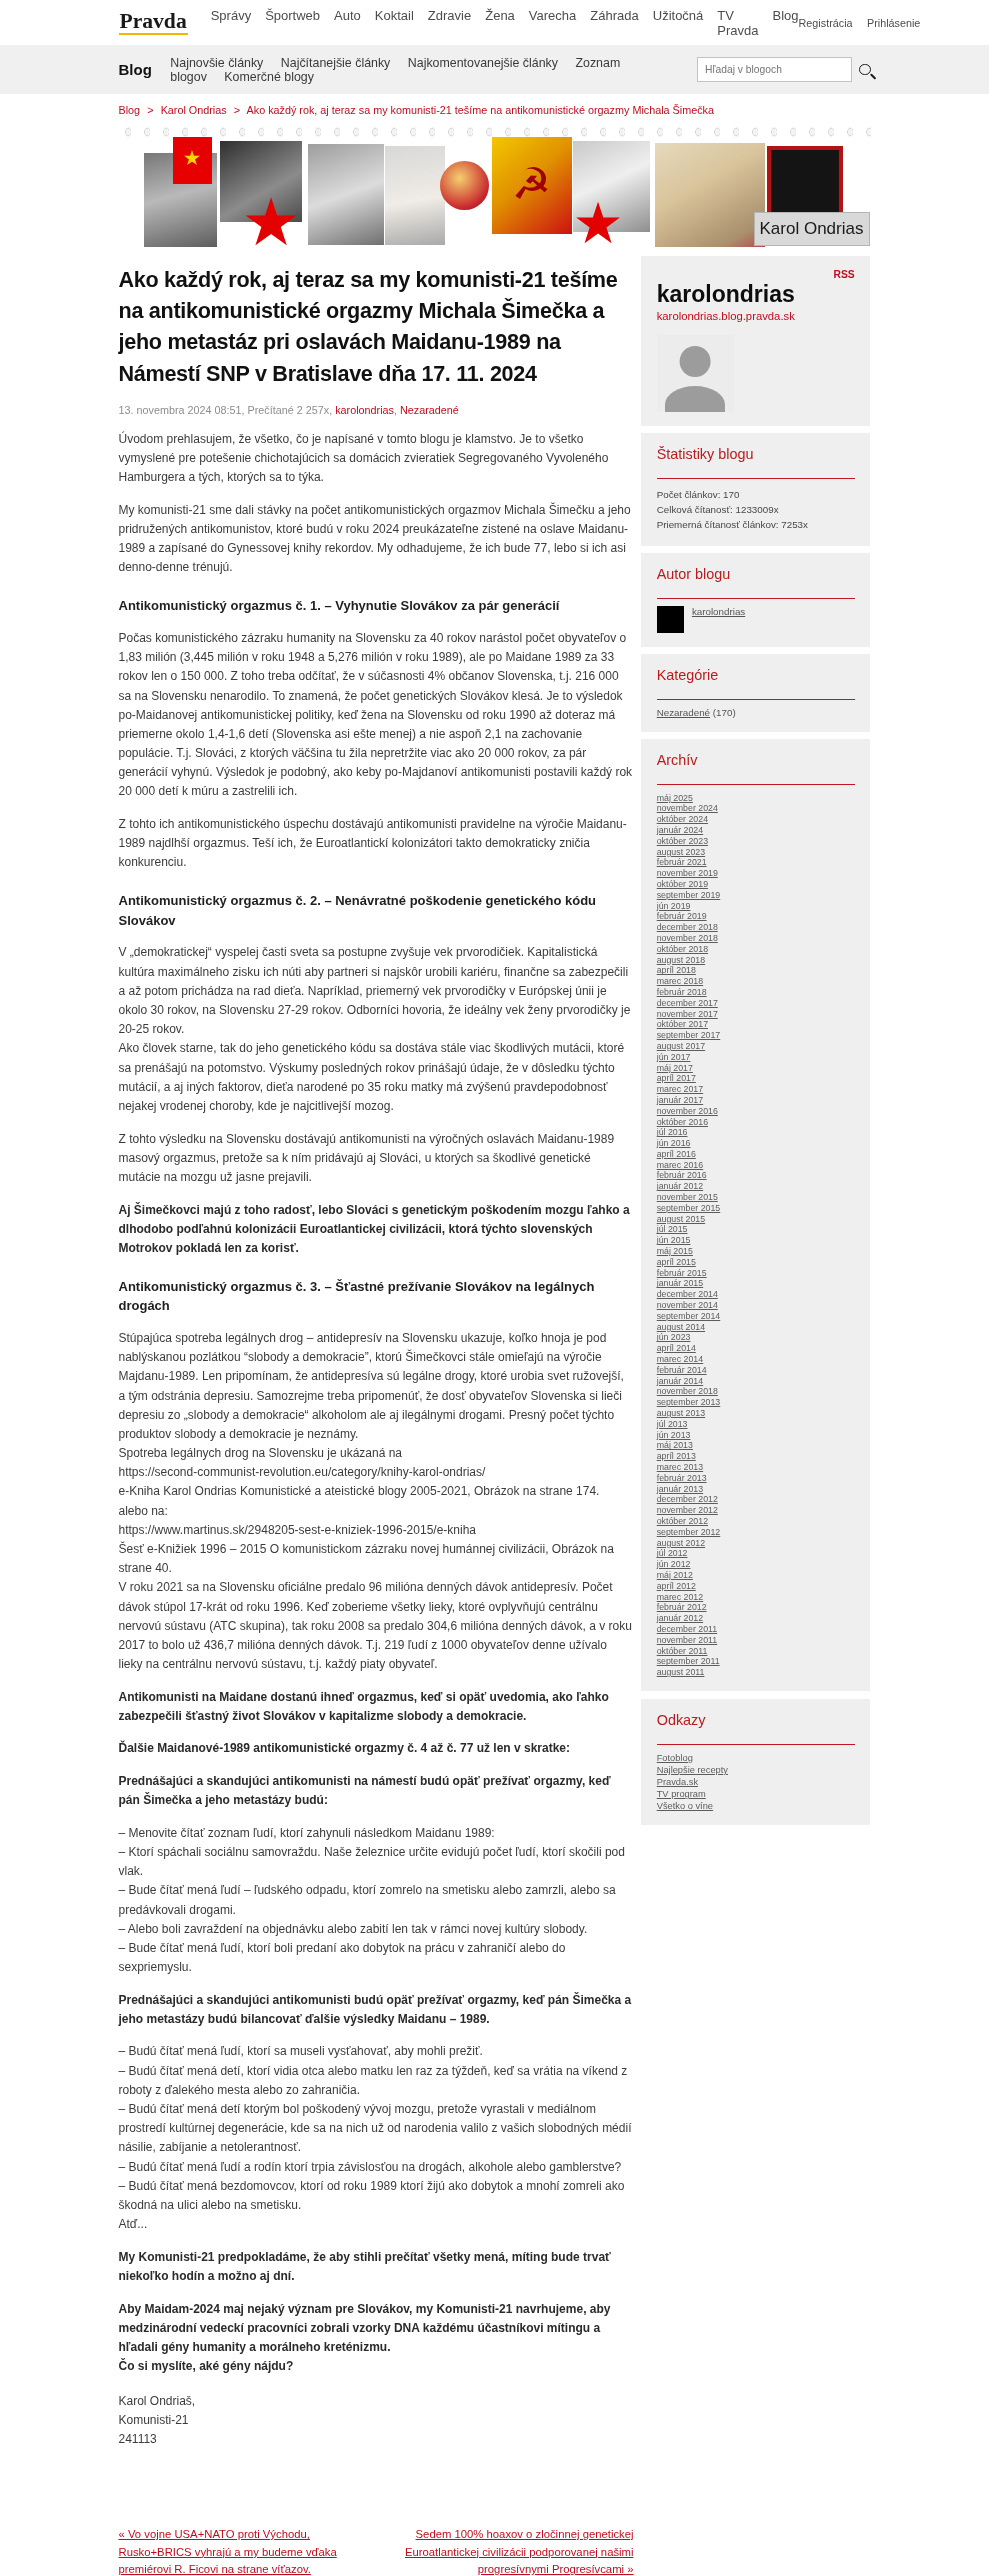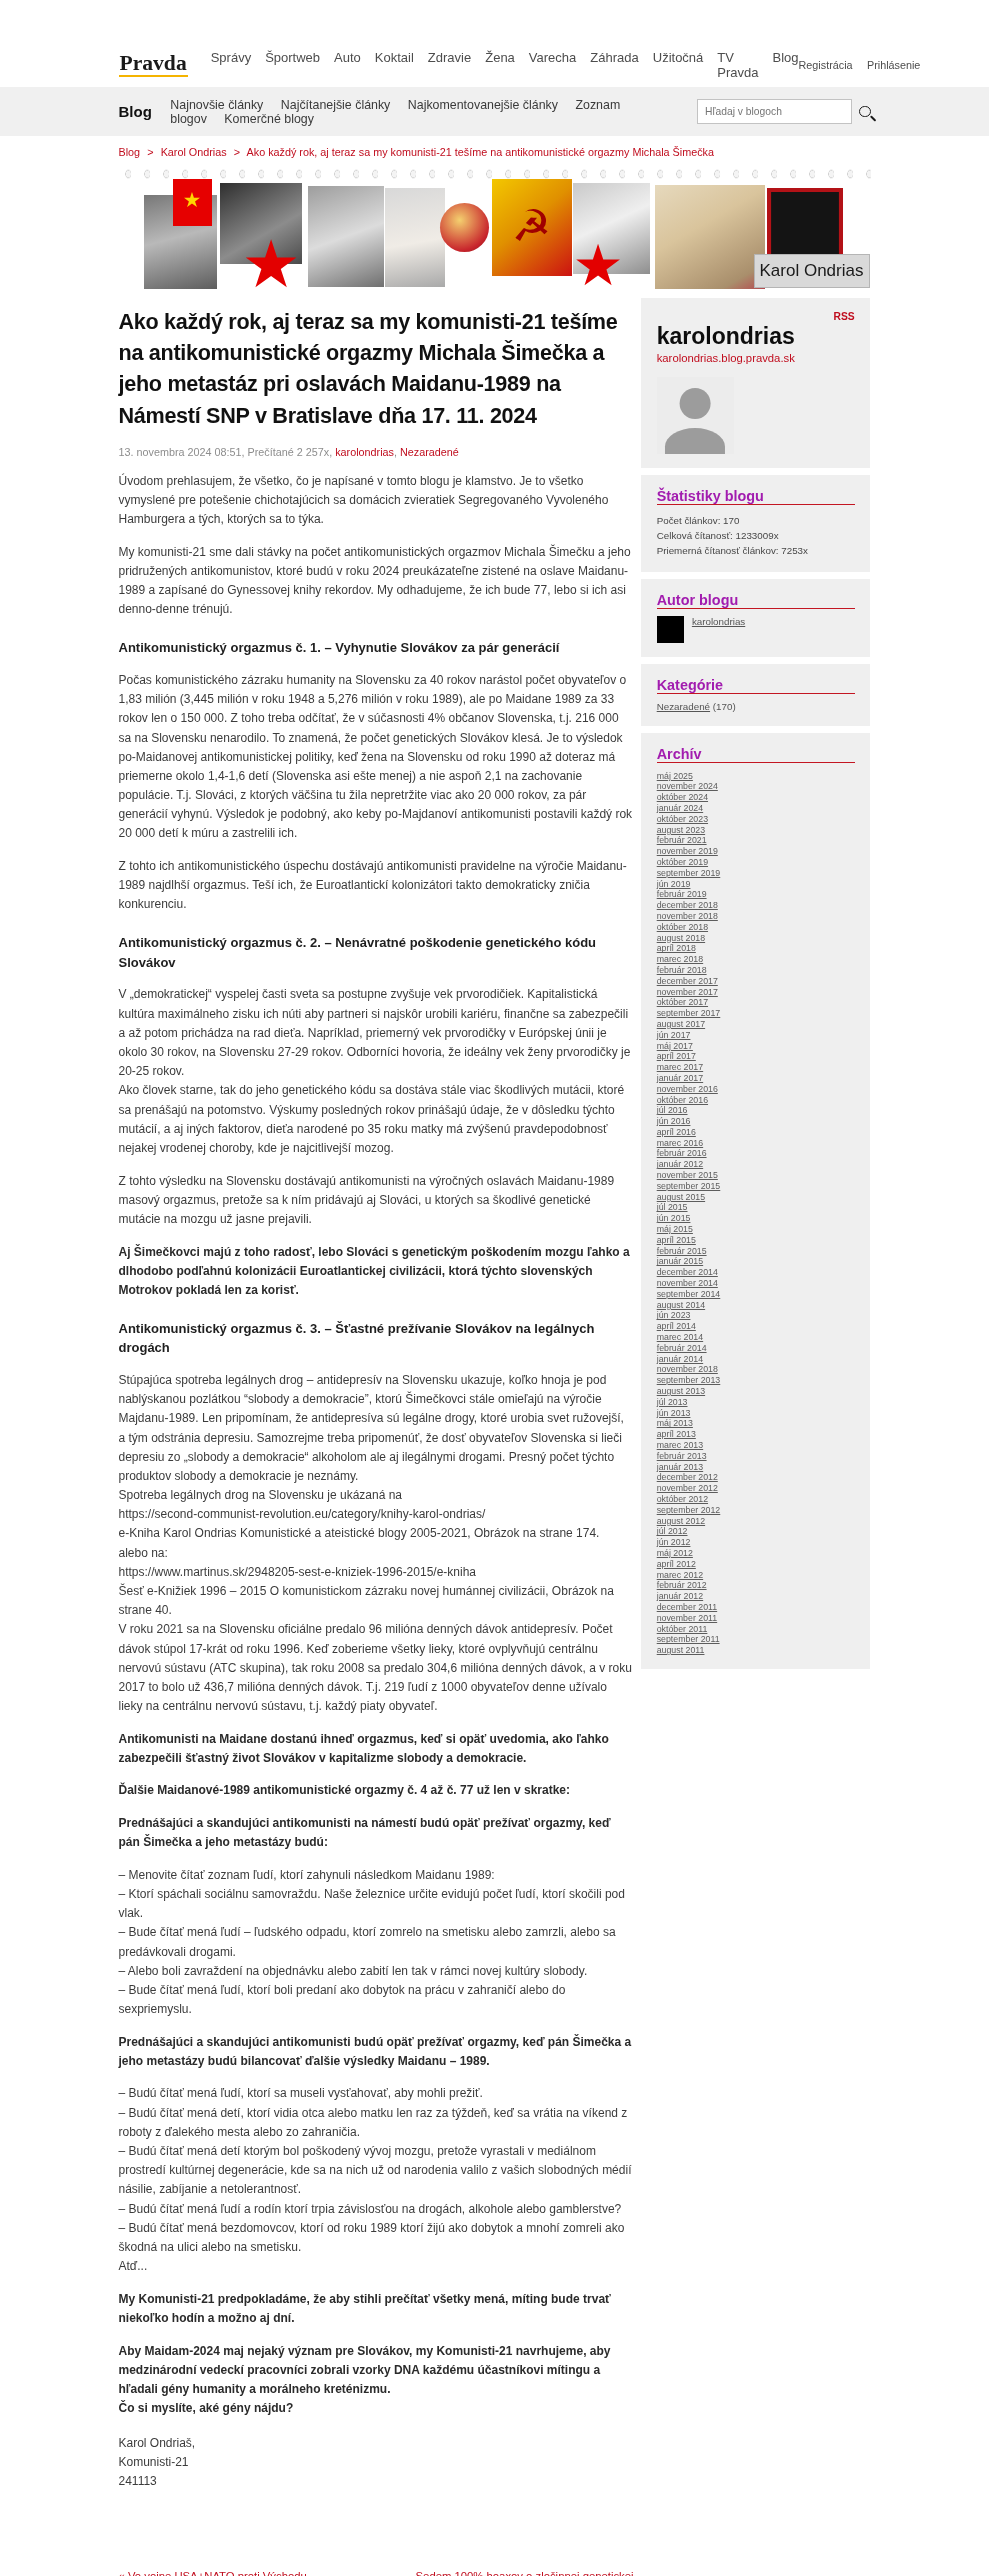--- a/index.html
+++ b/index.html
@@ -1,21 +1,21 @@
 <!DOCTYPE html>
 <html style="font-size:8.2px"><head>
 <meta charset="utf-8">
 <style>
   * { margin:0; padding:0; box-sizing:border-box; }
   body { width:989px; background:#fff; font-family:"Liberation Sans", sans-serif; color:#333; }
   a { cursor:pointer; }
   .container { width:752px; margin:0 auto; }
 
   
-  .topbar { background:#fff; height:45px;margin-top:42px; }
+  .topbar { background:#fff; height:45px; }
   .topbar .container { display:flex; align-items:center; height:100%; }
   .logo { font-family:"Liberation Serif", serif; font-size:21.6px; font-weight:700; color:#1a1a1a;
           border-bottom:2.6px solid #f5b400; line-height:1.05; padding:0 1px 1px; margin-right:23px; }
   .topnav { display:flex; gap:14px; }
   .topnav span { font-size:13px; color:#4d4d4d; }
   .topright { margin-left:auto; display:flex; gap:14.4px; }
   .topright span { font-size:10.8px; color:#4d4d4d; }
 
   
   .subnav { background:#f0f0f0; height:49px; }
@@ -79,22 +79,22 @@
   .pager .next { max-width:242px; text-align:right; }
 
   .avatar { background:#ececec; position:relative; overflow:hidden; }
   .avatar::before { content:''; position:absolute; left:50%; top:14%; transform:translateX(-50%);
                     width:40%; height:40%; background:#9c9c9c; border-radius:50%; }
   .avatar::after { content:''; position:absolute; left:50%; bottom:-14%; transform:translateX(-50%);
                    width:78%; height:48%; background:#9c9c9c; border-radius:50% 50% 0 0; }
 
   
   .box { background:#efefef; padding:13.4px 15.5px; margin-bottom:7.2px; }
-  .box h3 { color:#a21caf; font-size:14.4px; font-weight:700; border-bottom:0.5px solid #c31622;
-            padding-bottom:0; margin-bottom:7.2px; }
+  .box h3 { color:#b91c1c; font-size:14.4px; font-weight:400; border-bottom:0.5px solid #c31622;
+            padding-bottom:16px; margin-bottom:7.2px; }
   .profile .rss { text-align:right; font-size:10.3px; font-weight:700; color:#c00d1e; }
   .profile .name { font-size:23px; font-weight:700; color:#0d0d0d; margin:1px 0 2.1px; }
   .profile .url { font-size:11.3px; color:#c00d1e; display:block; margin-bottom:13.4px; text-decoration:none; }
   .profile .avatar { width:77px; height:77px; }
   .stats div { font-size:9.8px; color:#474747; line-height:1.55; }
   .autor-row { display:flex; gap:8.2px; align-items:flex-start; }
   .mini-avatar { width:27px; height:27px; background:#000; flex-shrink:0; }
   .autor-row a { font-size:9.8px; color:#555; text-decoration:underline; }
   .cat a { font-size:9.8px; color:#555; text-decoration:underline; }
   .cat span { font-size:9.8px; color:#555; }
@@ -344,15 +344,26 @@
           <a>február 2012</a>
           <a>január 2012</a>
           <a>december 2011</a>
           <a>november 2011</a>
           <a>október 2011</a>
           <a>september 2011</a>
           <a>august 2011</a>
         </div>
     </div>
 
+    <div class="box odk">
+      <h3>Odkazy</h3>
+      <div>
+
+      <a>Fotoblog</a>
+          <a>Najlepšie recepty</a>
+          <a>Pravda.sk</a>
+          <a>TV program</a>
+          <a>Všetko o víne</a>
+        </div>
+    </div>
   </aside>
 </div>
 
 
 </body></html>

